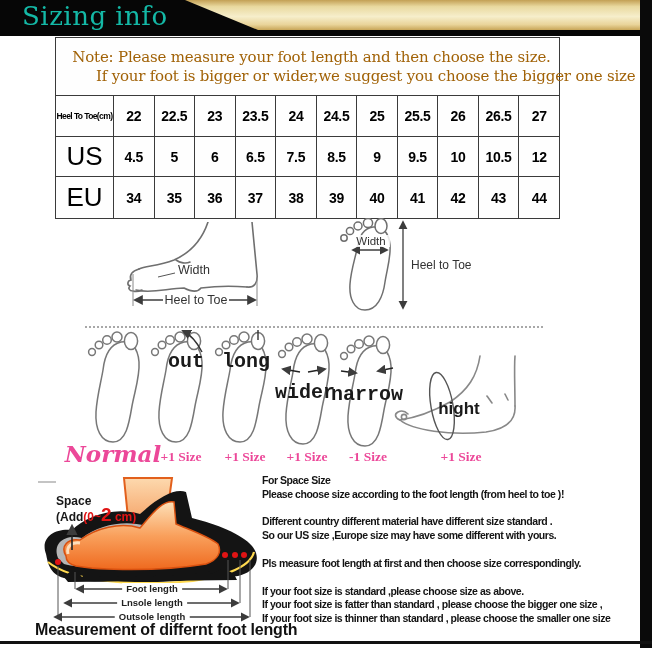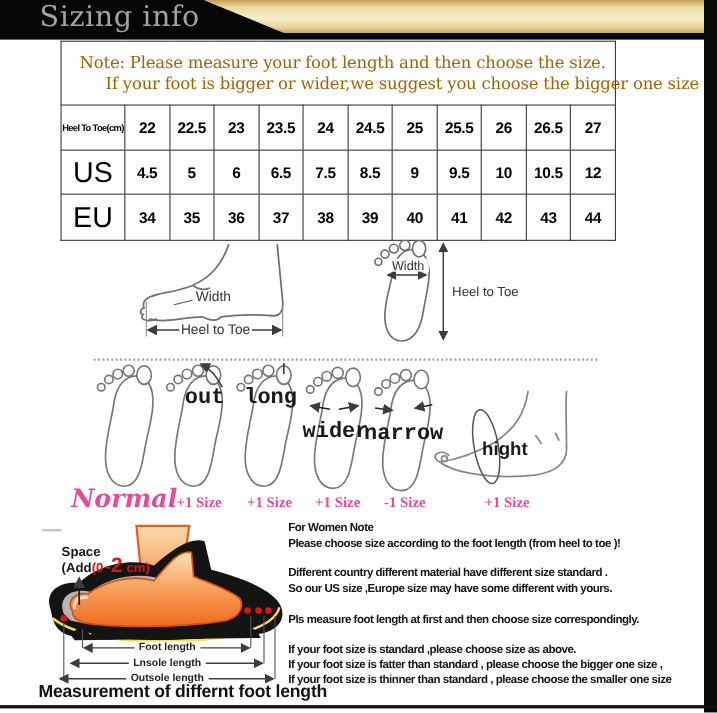--- a/index.html
+++ b/index.html
@@ -1,20 +1,20 @@
 <!DOCTYPE html>
 <html><head>
 <meta charset="utf-8">
 <style>
   html,body{margin:0;padding:0;background:#fff;}
   #stage{position:relative;width:652px;height:648px;background:#fff;overflow:hidden;
          font-family:"Liberation Sans",sans-serif;}
   
   .banner{position:absolute;left:0;top:0;width:652px;height:36px;background:#060606;}
-  .banner-title{position:absolute;left:36px;top:1px;color:#a3a3a3;font-family:"DejaVu Serif",serif;
+  .banner-title{position:absolute;left:22px;top:1px;color:#14b8a6;font-family:"DejaVu Serif",serif;
                 font-size:26px;letter-spacing:.5px;}
   .gold-band{position:absolute;left:185px;top:0;width:455px;height:30px;
              background:linear-gradient(180deg,#c3a055 0%,#e9d99f 22%,#f6eecb 55%,#e9d49a 82%,#c8a658 100%);
              clip-path:polygon(73px 100%,0 0,100% 0,100% 100%);}
   .right-strip{position:absolute;left:640px;top:0;width:12px;height:648px;background:#0a0a0a;}
   .bottom-line{position:absolute;left:0;top:641px;width:652px;height:3px;background:#111;}
   
   table.size{position:absolute;left:55px;top:37px;width:505px;border-collapse:collapse;table-layout:fixed;}
   table.size td{border:1.6px solid #3a3a3a;text-align:center;vertical-align:middle;padding:0;background:#fefefe;}
   td.note-cell{height:57px;text-align:left;vertical-align:middle;}
@@ -271,21 +271,21 @@
   <div class="space-txt">
     <span>Space</span><br>
     <span>(Add</span><span class="space-red">(0~</span><span class="space-big">2</span><span class="space-red"> cm)</span>
   </div>
   <div class="dim-label" style="left:152px;top:583px">Foot length</div>
   <div class="dim-label" style="left:152px;top:597px">Lnsole length</div>
   <div class="dim-label" style="left:152px;top:611px">Outsole length</div>
   <div class="caption">Measurement of differnt foot length</div>
 
   <div class="info">
-    <div>For Women Note</div>
+    <div>For Space Size</div>
     <div>Please choose size according to the foot length (from heel to toe )!</div>
     <div class="gap1">Different country different material have different size standard .</div>
     <div>So our US size ,Europe size may have some different with yours.</div>
     <div class="gap2">Pls measure foot length at first and then choose size correspondingly.</div>
     <div class="gap1">If your foot size is standard ,please choose size as above.</div>
     <div>If your foot size is fatter than standard , please choose the bigger one size ,</div>
     <div>If your foot size is thinner than standard , please choose the smaller one size</div>
   </div>
 
 </div>

